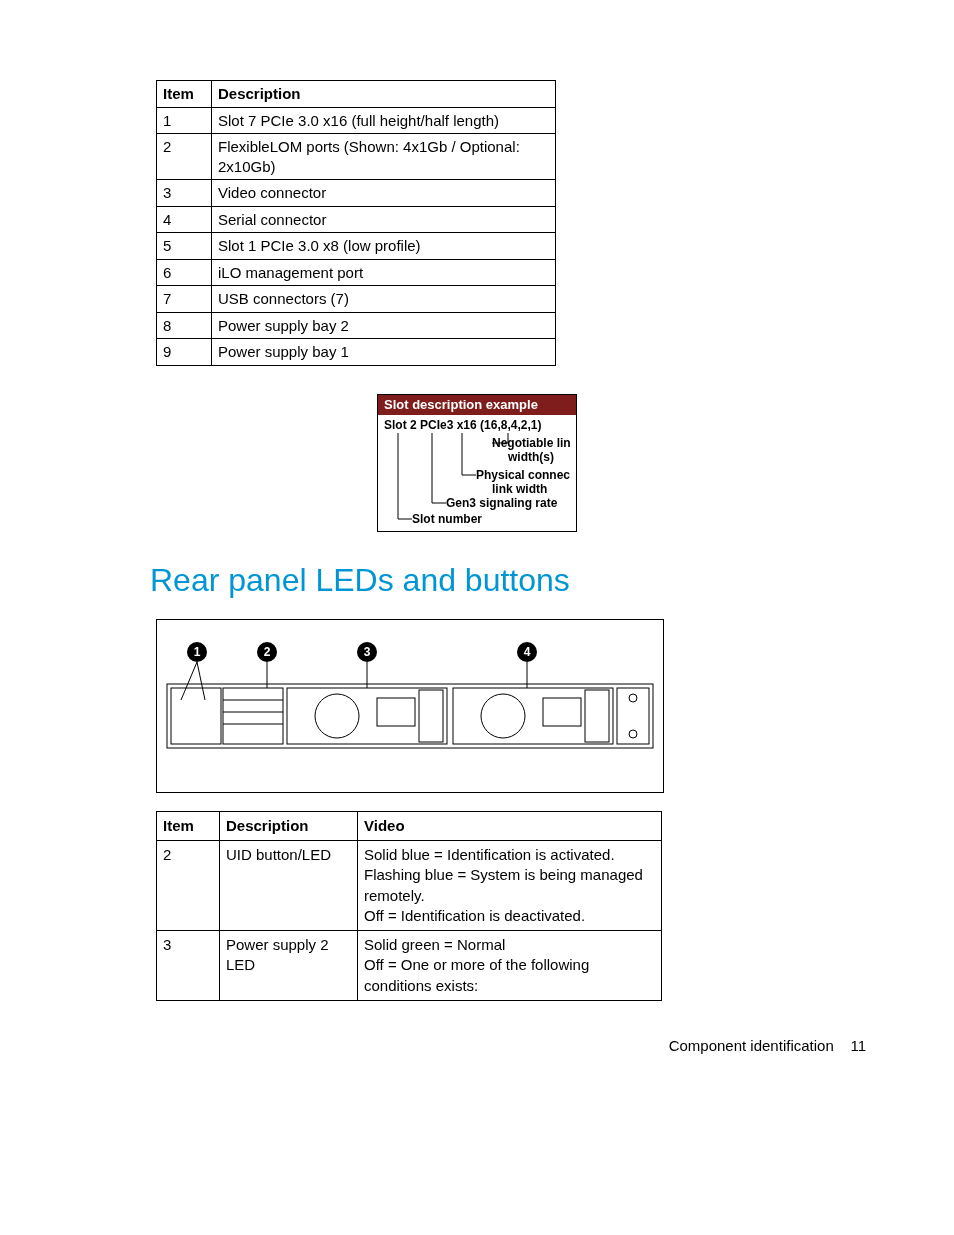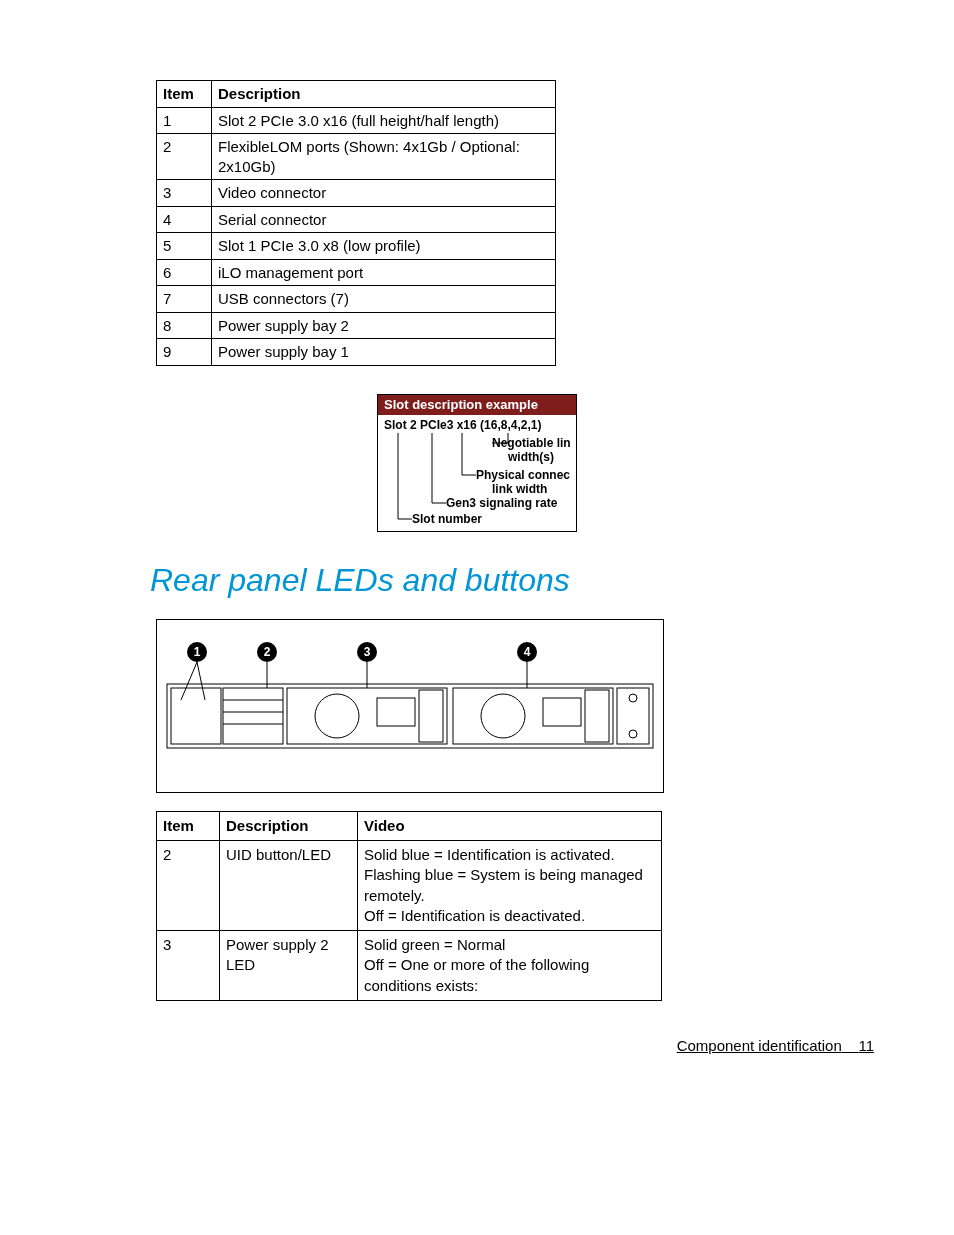--- a/index.html
+++ b/index.html
@@ -33,21 +33,20 @@
   table.t1 th {
     font-weight: bold;
   }
   table.t1 .c1 { width: 42px; }
   h2.section {
     font-family: Arial, Helvetica, sans-serif;
     font-weight: normal;
     color: #0096d6;
     font-size: 32px;
     margin: 30px 0 20px 0;
-    font-style: italic;
   }
   .slot-box-wrap {
     text-align: center;
     margin: 28px 0 10px 0;
   }
   .slot-box {
     display: inline-block;
     border: 1px solid #000;
     font-size: 13px;
     line-height: 1.25;
@@ -100,42 +99,41 @@
     text-align: left;
     vertical-align: top;
     line-height: 1.35;
   }
   table.t2 th { font-weight: bold; }
   table.t2 .c1 { width: 50px; }
   table.t2 .c2 { width: 125px; }
   .footer {
     position: absolute;
     bottom: 36px;
-    right: 80px;
+    right: 88px;
     font-size: 15px;
-    text-decoration: underline;
   }
   .pointer-line { stroke:#000; stroke-width:1; fill:none; }
 </style>
 </head>
 <body>
 
 <div class="page">
 
   <table class="t1">
     <thead>
       <tr>
         <th class="c1">Item</th>
         <th>Description</th>
       </tr>
     </thead>
     <tbody id="t1-body">
         <tr>
           <td class="c1">1</td>
-          <td>Slot 2 PCIe 3.0 x16 (full height/half length)</td>
+          <td>Slot 7 PCIe 3.0 x16 (full height/half length)</td>
         </tr>
         <tr>
           <td class="c1">2</td>
           <td>FlexibleLOM ports (Shown: 4x1Gb / Optional: 2x10Gb)</td>
         </tr>
         <tr>
           <td class="c1">3</td>
           <td>Video connector</td>
         </tr>
         <tr>

